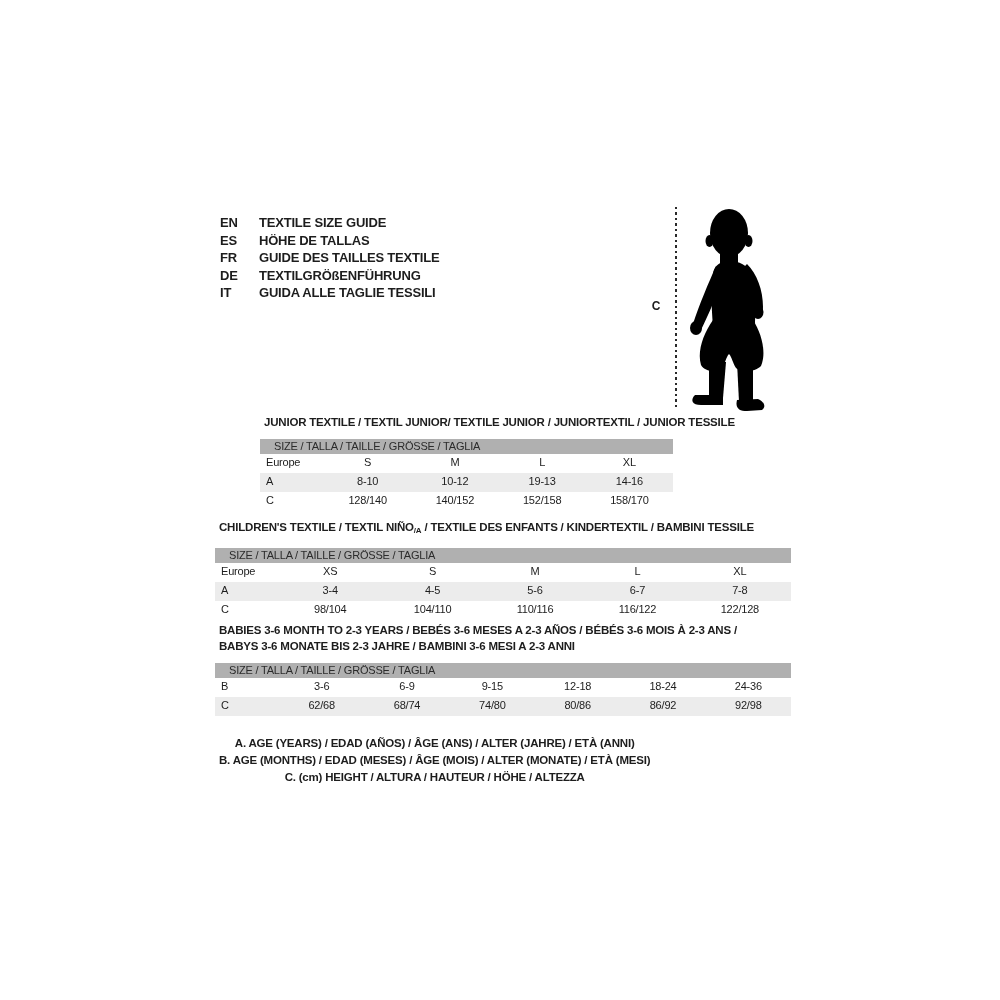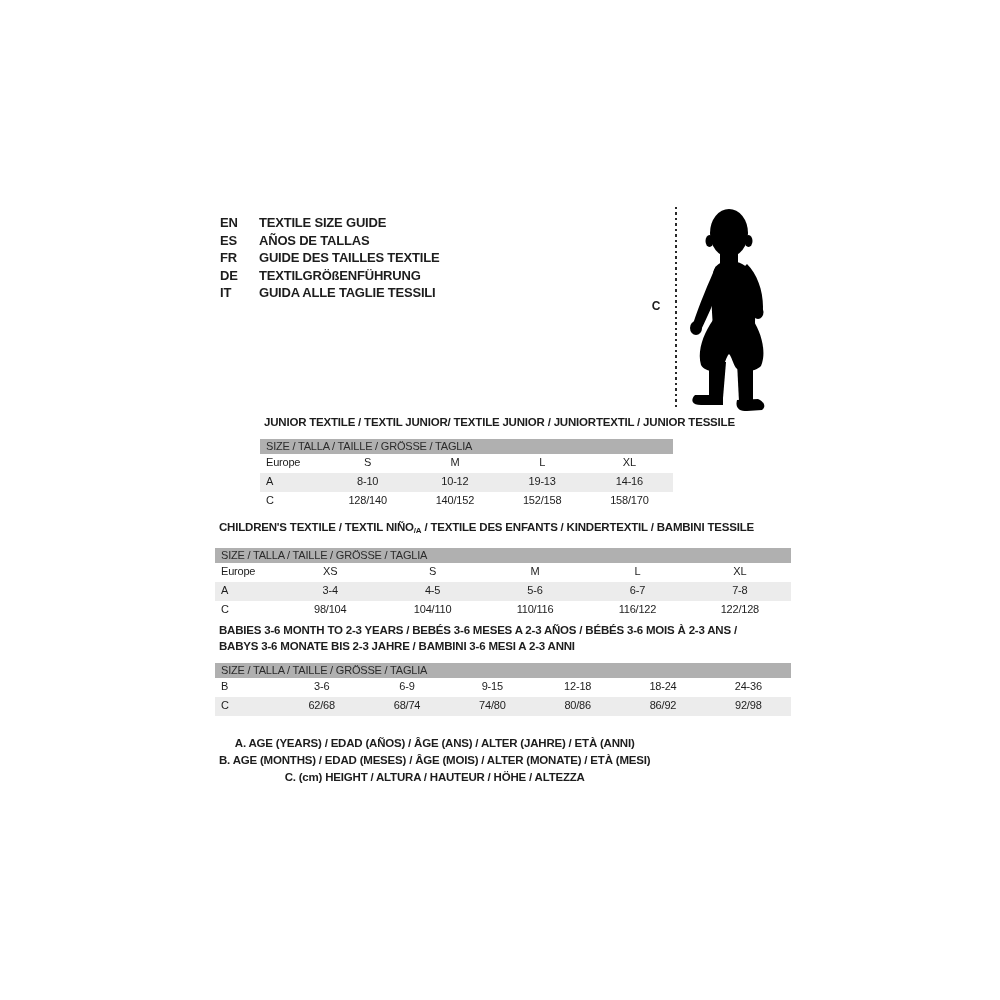--- a/index.html
+++ b/index.html
@@ -20,21 +20,21 @@
     background:repeating-linear-gradient(to bottom,#2a2a2a 0 2.5px,transparent 2.5px 5.5px);
   }
   .measure-label{position:absolute;left:0;top:104px;width:22px;text-align:center;
     font-size:12px;font-weight:700;}
   .figure svg{position:absolute;left:40px;top:7px;}
   
   .section{position:absolute;}
   .tbl-title{font-size:11.5px;font-weight:700;line-height:16px;white-space:nowrap;padding-left:4px;}
   .tbl-title .subscript{font-size:8px;vertical-align:-2px;}
   .tbl{margin-top:9px;}
-  .band{background:#b0b0b0;color:#2b2b2b;font-size:11px;line-height:15px;height:15px;padding-left:6px;}
+  .band{background:#b0b0b0;color:#2b2b2b;font-size:11px;line-height:15px;height:15px;padding-left:14px;}
   .row{display:flex;height:19px;line-height:17px;font-size:11px;}
   .row.shaded{background:#ececec;}
   .row .lbl{flex:0 0 58px;padding-left:6px;}
   .row .cell{flex:1 1 0;text-align:center;white-space:nowrap;}
   .w-junior{width:413px;}
   .w-wide{width:576px;}
   
   .legend{position:absolute;left:219px;top:735px;text-align:center;}
   .legend-line{font-size:11.5px;font-weight:700;line-height:17px;white-space:nowrap;}
 </style>
@@ -43,21 +43,21 @@
 
 <div class="canvas">
 
   <div class="lang-block">
     <div class="lang-row">
       <span class="lang-code">EN</span>
       <span class="lang-label">TEXTILE SIZE GUIDE</span>
     </div>
     <div class="lang-row">
       <span class="lang-code">ES</span>
-      <span class="lang-label">AÑOS DE TALLAS</span>
+      <span class="lang-label">HÖHE DE TALLAS</span>
     </div>
     <div class="lang-row">
       <span class="lang-code">FR</span>
       <span class="lang-label">GUIDE DES TAILLES TEXTILE</span>
     </div>
     <div class="lang-row">
       <span class="lang-code">DE</span>
       <span class="lang-label">TEXTILGRÖßENFÜHRUNG</span>
     </div>
     <div class="lang-row">

